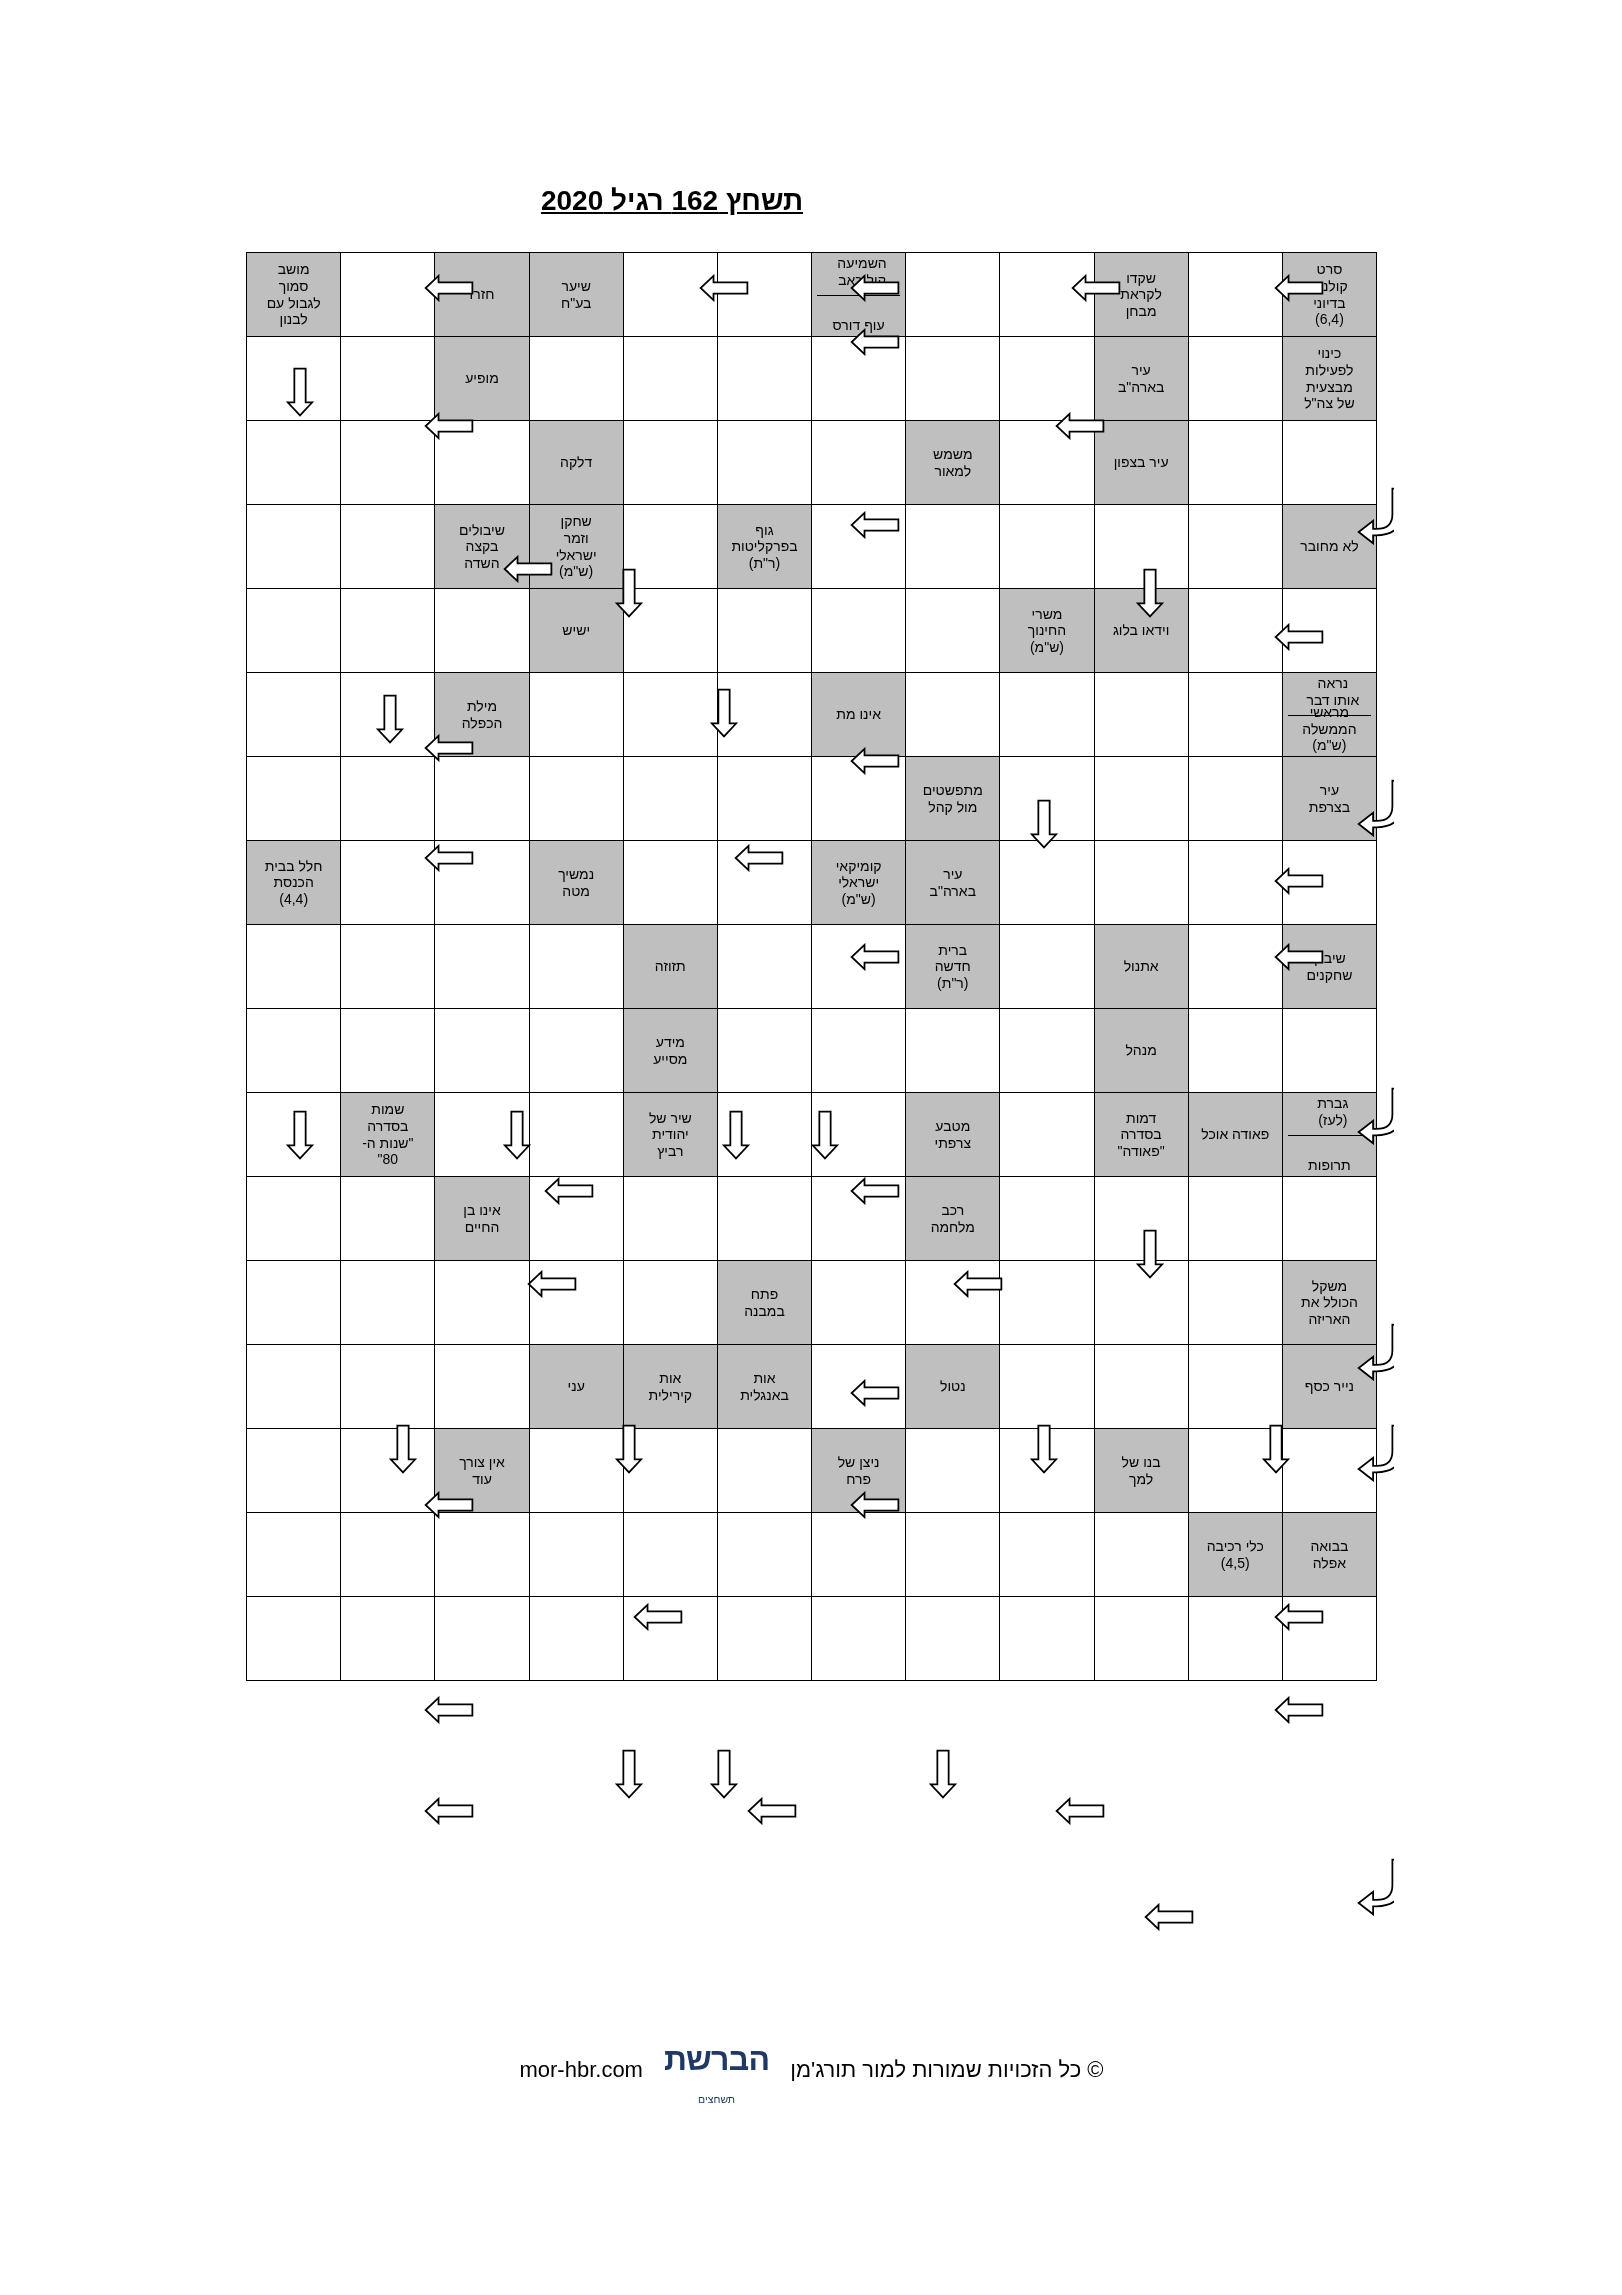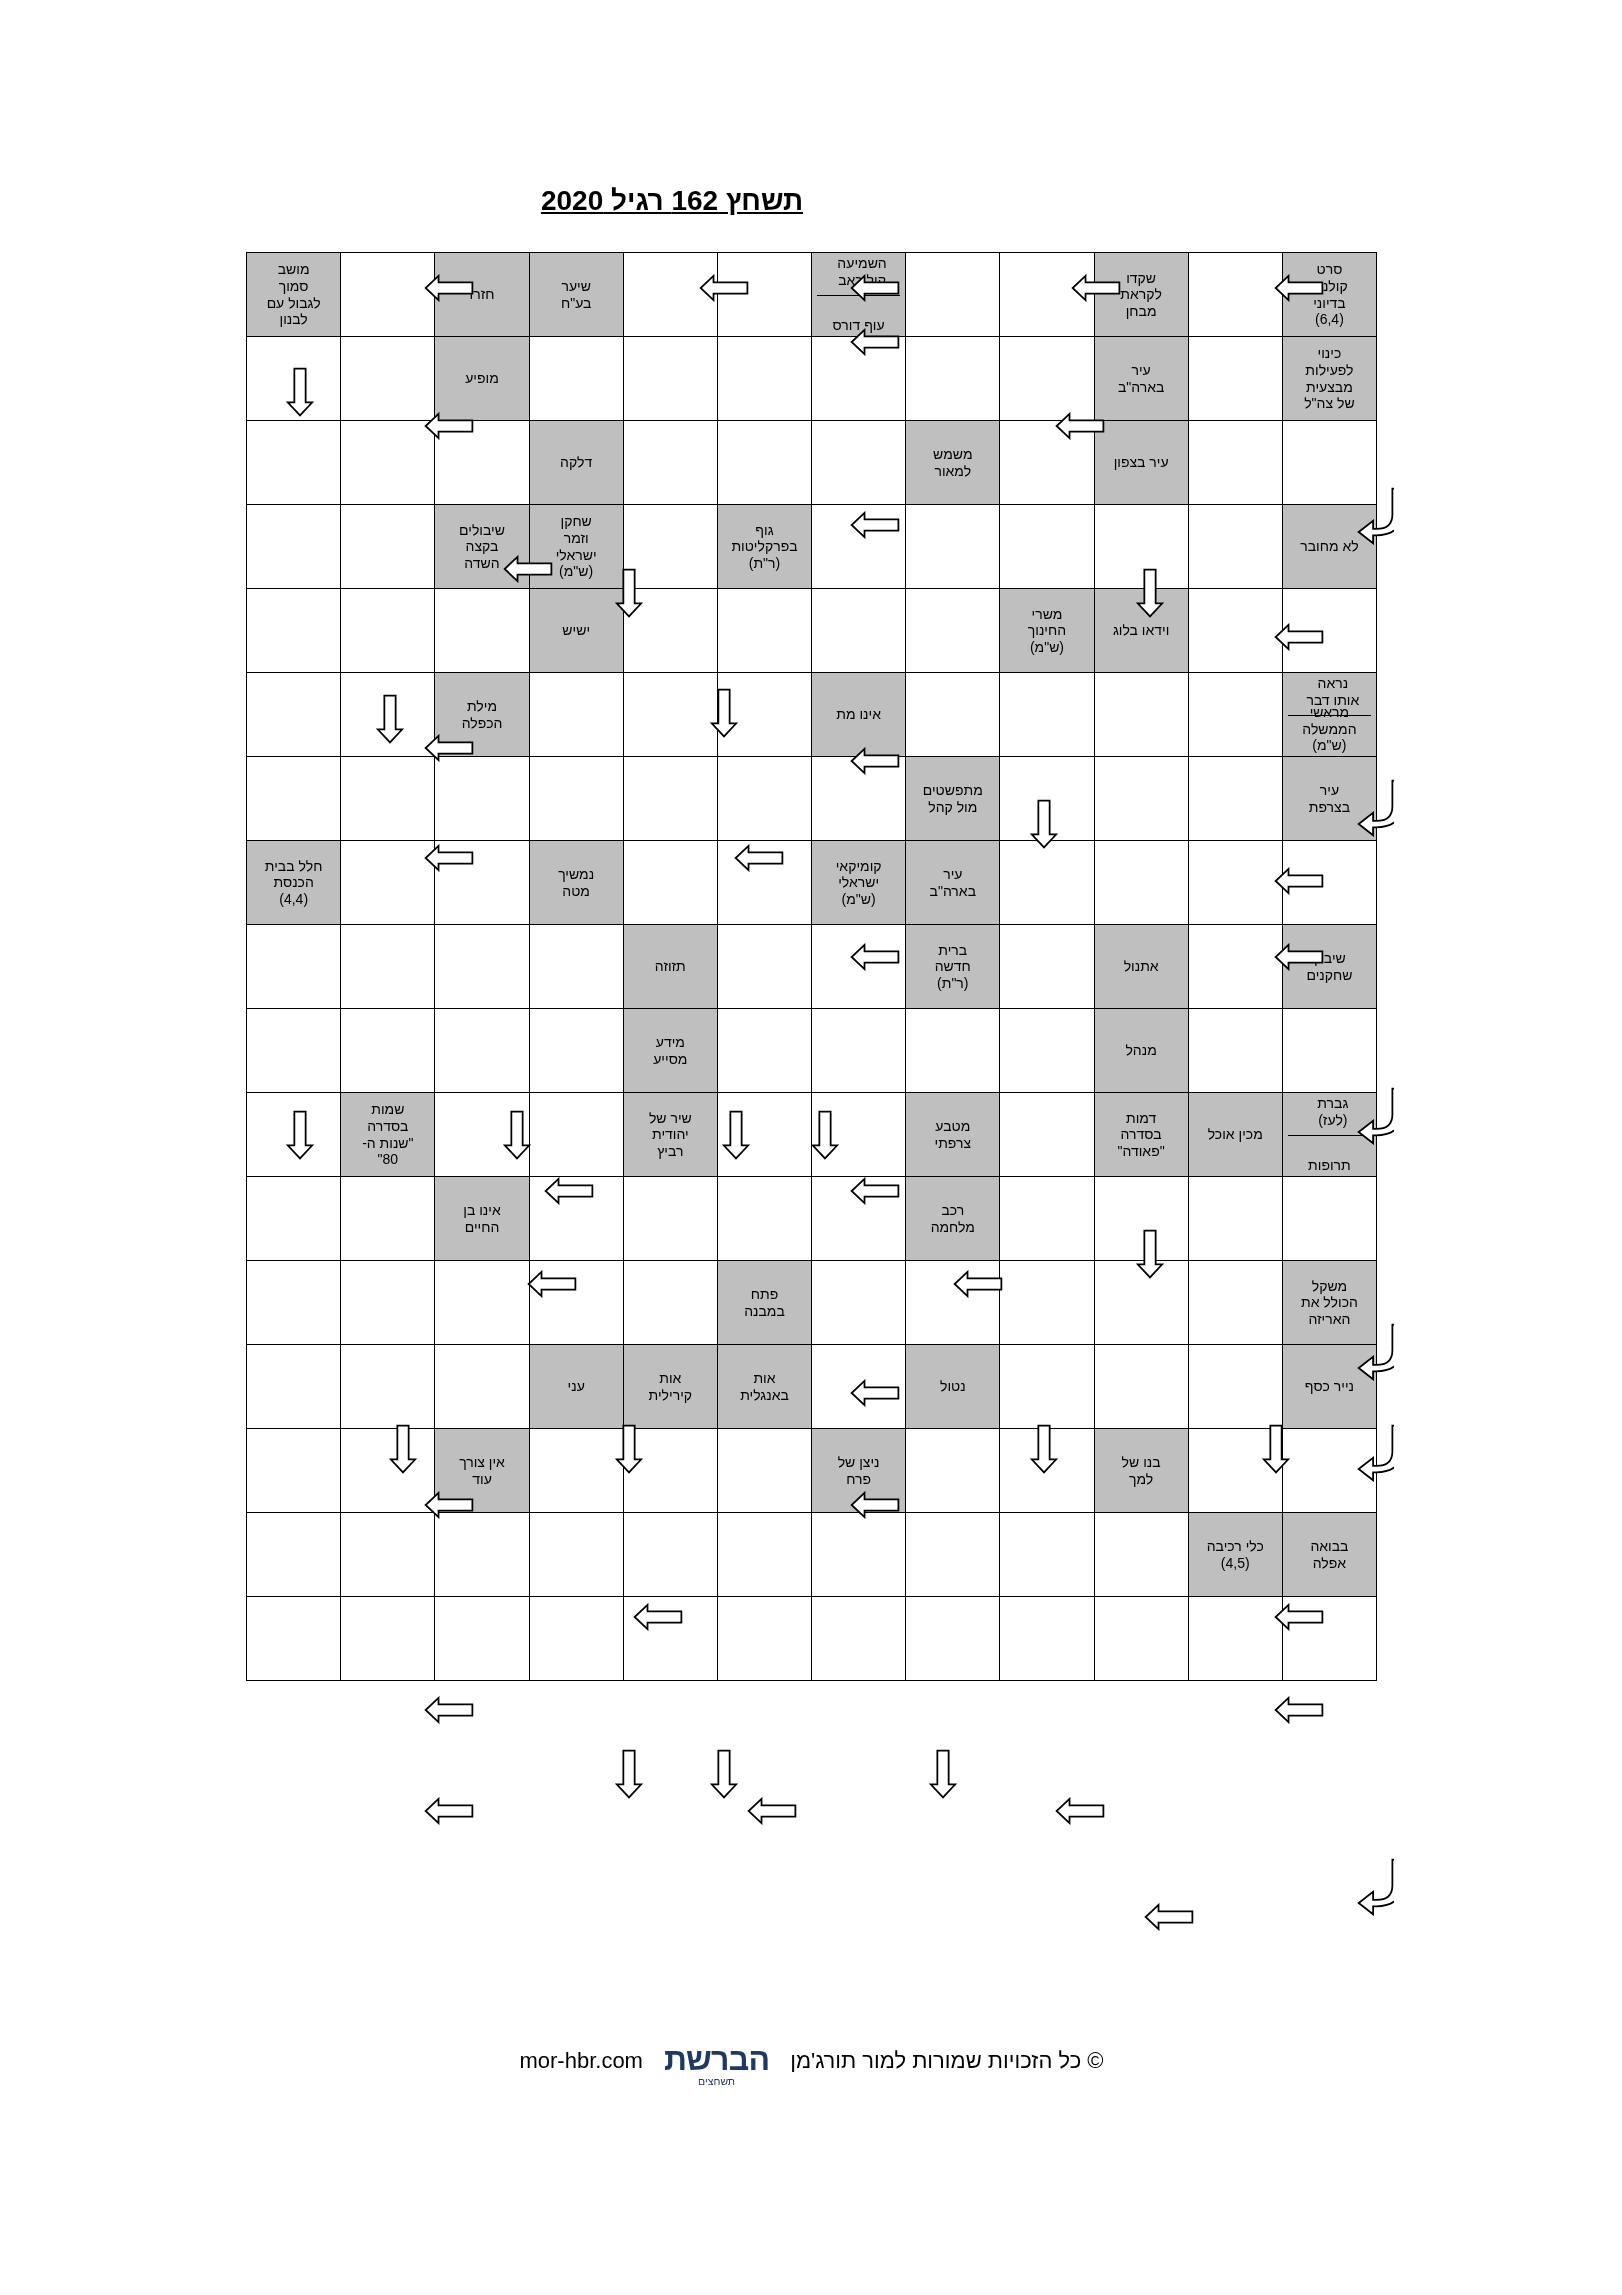--- a/index.html
+++ b/index.html
@@ -130,21 +130,21 @@
   .logo-main {
     font-size: 32px;
     font-weight: bold;
     color: #1f3864;
     letter-spacing: -0.8px;
     margin-top: 8px;
   }
   .logo-sub {
     font-size: 10.5px;
     color: #1f3864;
-    margin-top: 1px;
+    margin-top: 19px;
     text-align: right;
   }
 </style>
 </head>
 <body>
 
 <div class="page">
 
   <div class="title">תשחץ 162 רגיל 2020</div>
 
@@ -403,21 +403,21 @@
           <td class="empty"></td>
         </tr>
         <tr>
           <td class="clue">
             <span class="clue-text top">גברת
 (לעז)</span>
             <span class="divider" style="top: 50%;"></span>
             <span class="clue-text bottom">תרופות</span>
           </td>
           <td class="clue">
-            <span class="clue-text">מכין אוכל</span>
+            <span class="clue-text">פאודה אוכל</span>
           </td>
           <td class="clue">
             <span class="clue-text">דמות
 בסדרה
 "פאודה"</span>
           </td>
           <td class="empty"></td>
           <td class="clue">
             <span class="clue-text">מטבע
 צרפתי</span>

